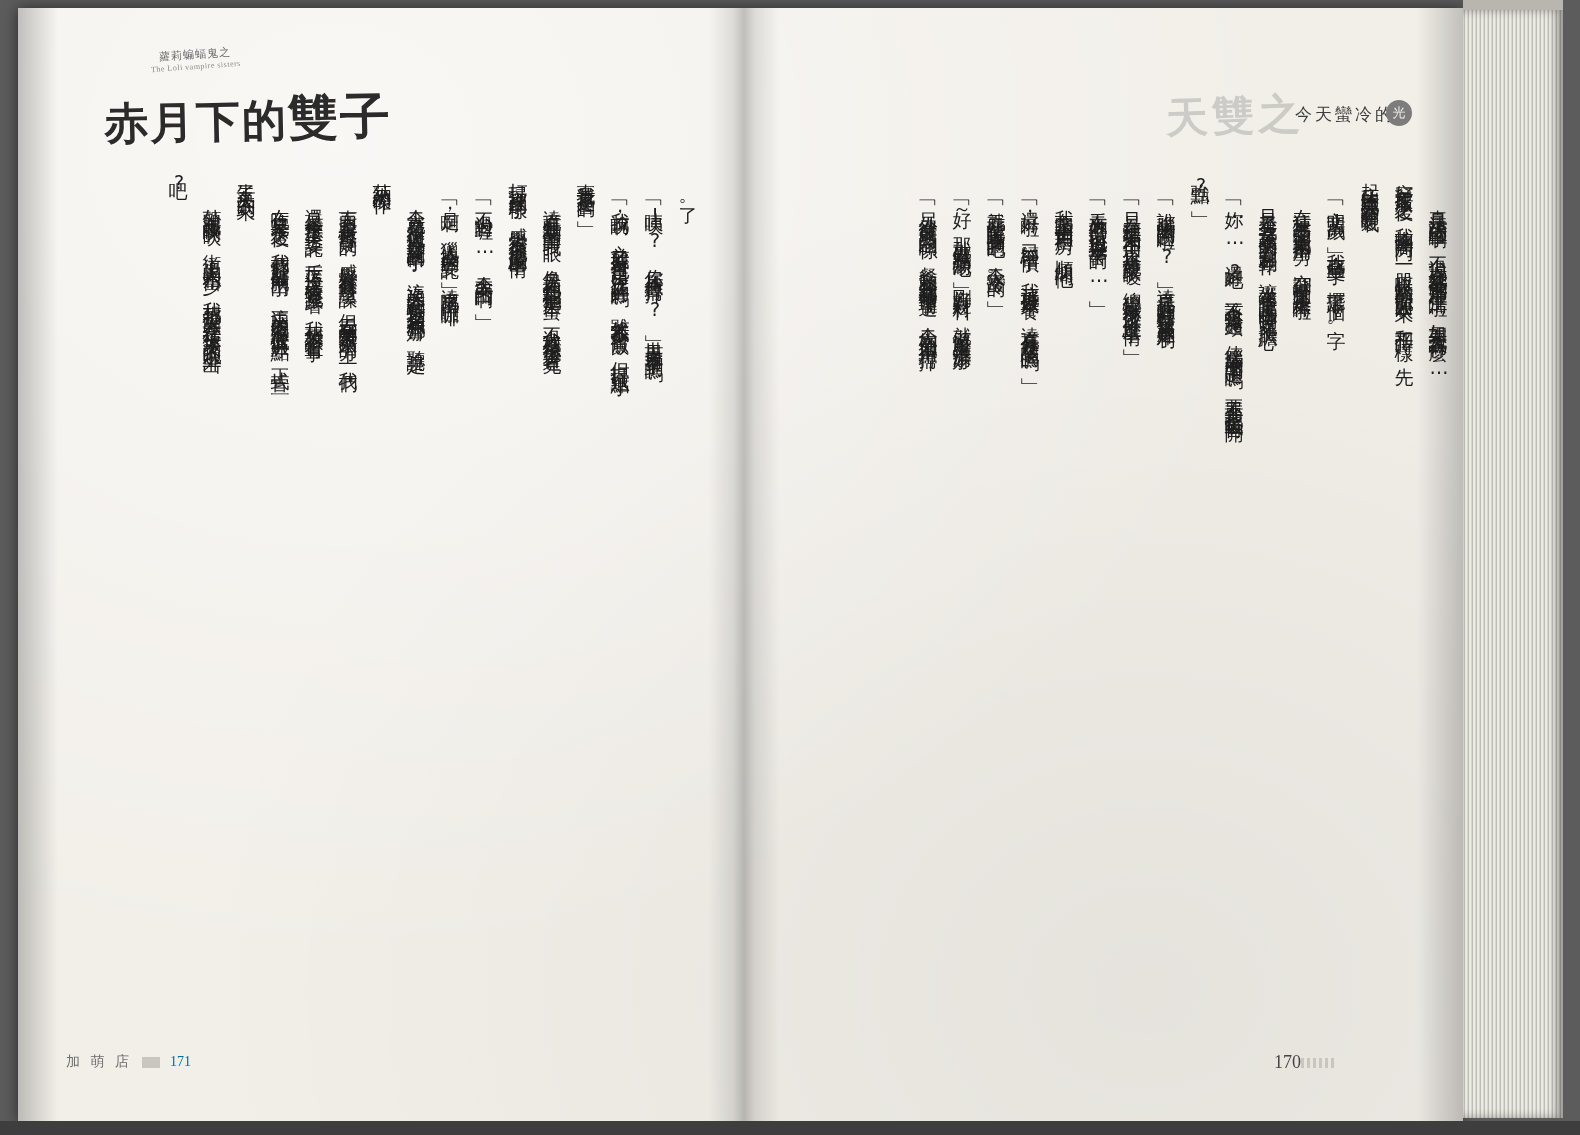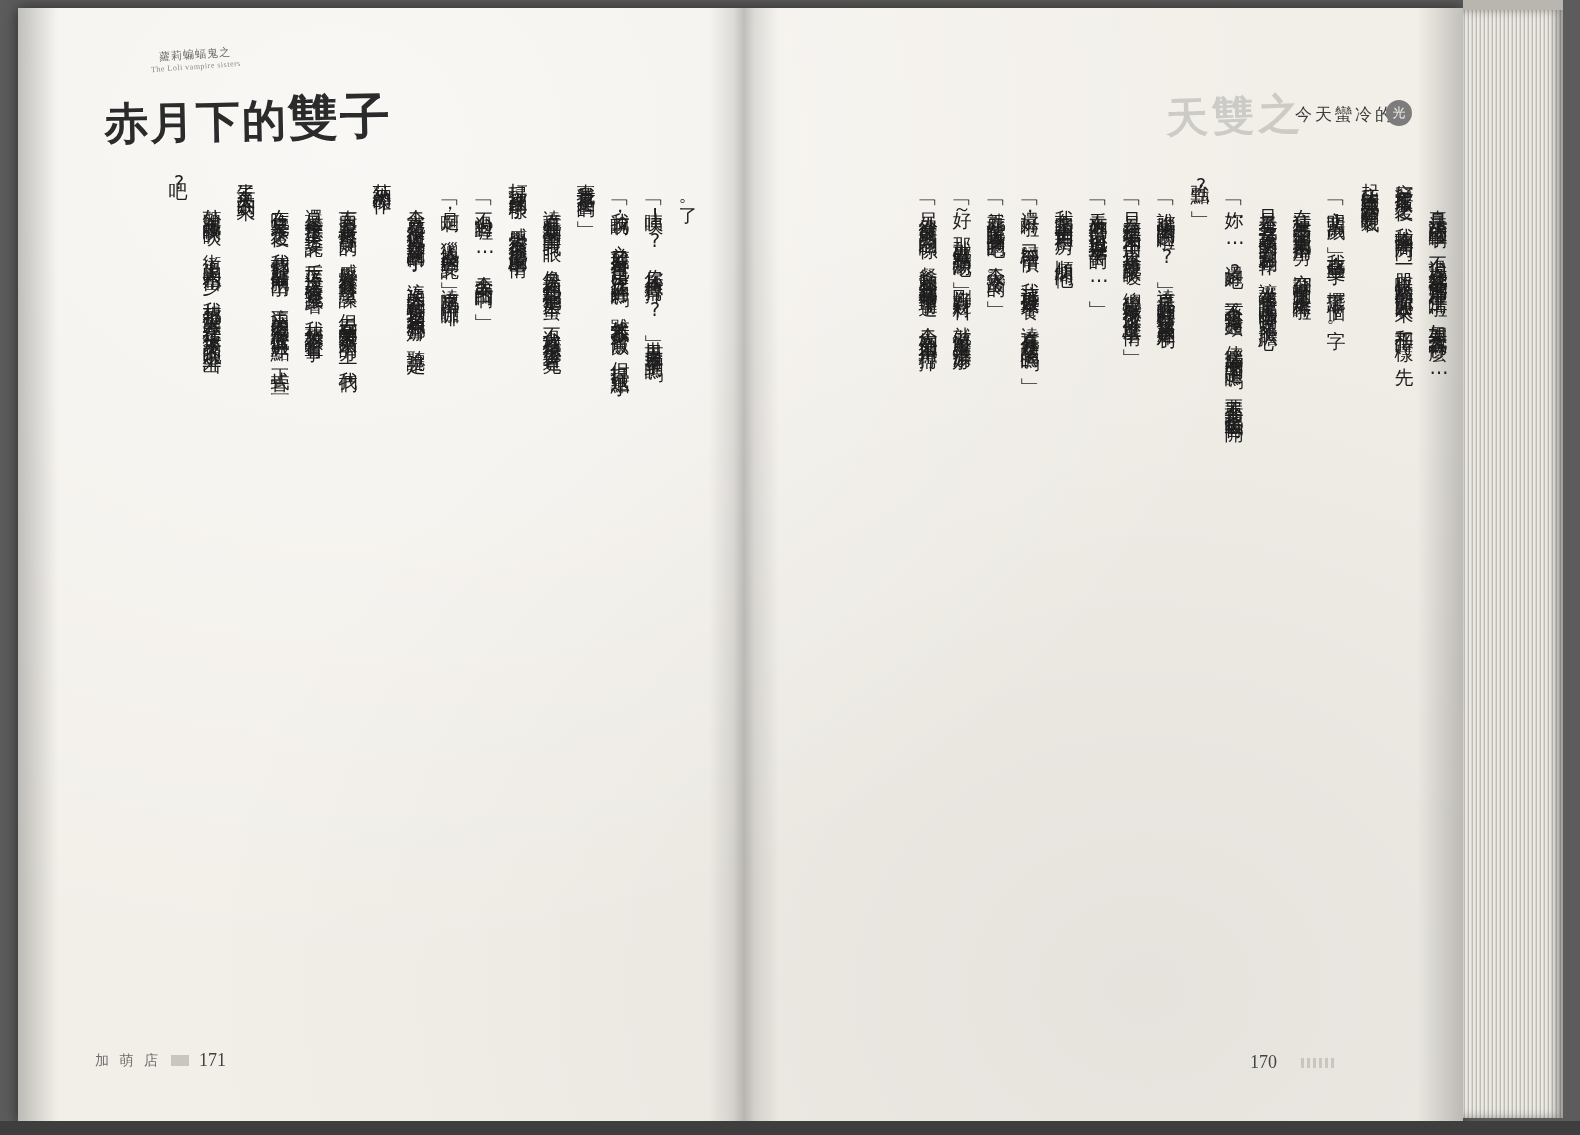--- a/index.html
+++ b/index.html
@@ -159,35 +159,35 @@
     width: 30px;
     margin-left: 4px;
     white-space: pre-wrap;
   }
   .vcol.indent { padding-top: 26px; }
 
   
   .footer-left {
     position: absolute;
     left: 48px; bottom: 52px;
-    display: flex; align-items: center; gap: 10px; margin-left: 29px;
+    display: flex; align-items: center; gap: 10px;
   }
   .footer-left .shoptag {
     font-size: 14px; color: #6e6e6e; letter-spacing: 3px;
   }
   .footer-left .rule {
     width: 18px; height: 11px; background: #c9c6c0;
   }
   .footer-left .pnum {
-    font-size: 18px; color: #404040; font-family: "Liberation Serif", serif;
+    font-size: 14px; color: #0369a1; font-family: "Liberation Serif", serif;
   }
   .footer-right {
     position: absolute;
     right: 128px; bottom: 50px;
-    display: flex; align-items: center; gap: 24px;
+    display: flex; align-items: center; gap: 0;
   }
   .footer-right .pnum {
     font-size: 18px; color: #444; font-family: "Liberation Serif", serif;
   }
   .footer-right .rule {
     width: 34px; height: 10px;
     background: repeating-linear-gradient(to right,#c9c6c0 0 3px, transparent 3px 6px);
   }
 
   

